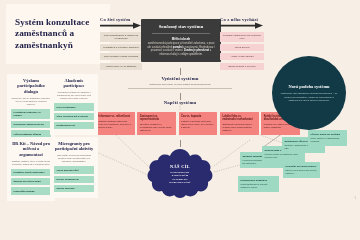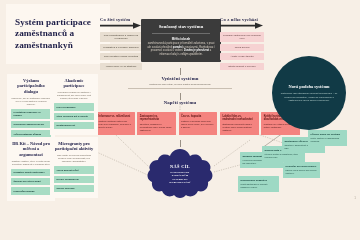--- a/index.html
+++ b/index.html
@@ -135,21 +135,21 @@
       <line x1="240" y1="128" x2="286" y2="144"></line>
       <line x1="180" y1="104" x2="180" y2="110"></line>
     </g>
     <g stroke="#6e665a" stroke-width="0.45" fill="none">
       <line x1="262" y1="148" x2="290" y2="128"></line>
       <path d="M288 129 l3 -1.5 l-1 3 z" fill="#6e665a" stroke="none"></path>
     </g>
   </svg>
 
   <div class="abs" id="title-card">
-    <div id="title-text">Systém participace zaměstnanců a zaměstnankyň</div>
+    <div id="title-text">Systém konzultace zaměstnanců a zaměstnankyň</div>
   </div>
 
   <div class="abs" style="left:100px;top:17px;width:42px;">
     <div class="flow-label">Co živí systém</div>
     <div class="arrow">
       <svg width="42" height="7" viewBox="0 0 42 7">
         <path d="M0 3.6 L34 3.6" stroke="#2b2b2b" stroke-width="1.6"></path>
         <path d="M33 0.4 L41 3.6 L33 6.8 Z" fill="#2b2b2b"></path>
       </svg>
     </div>

